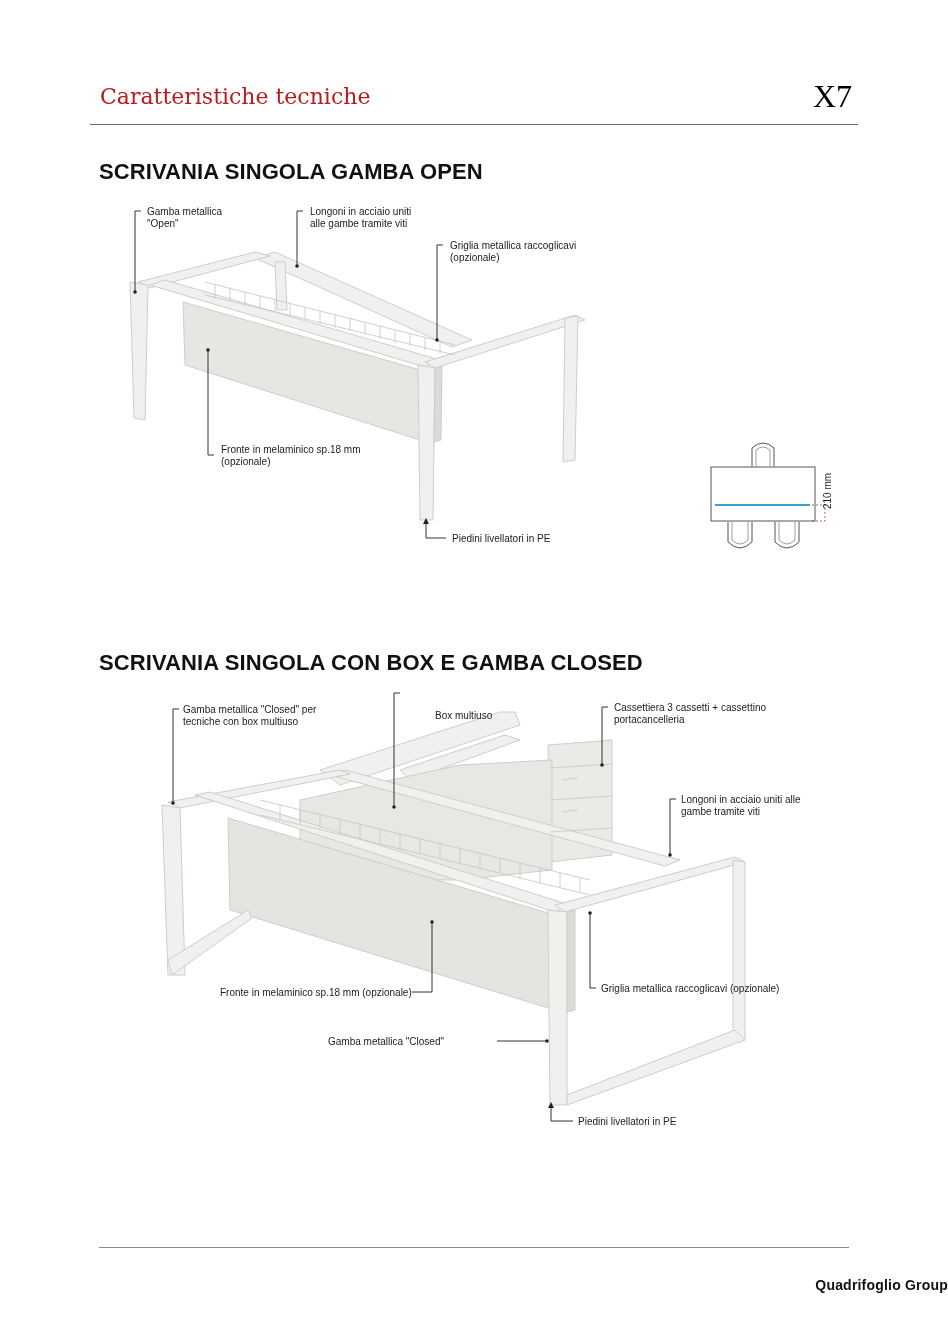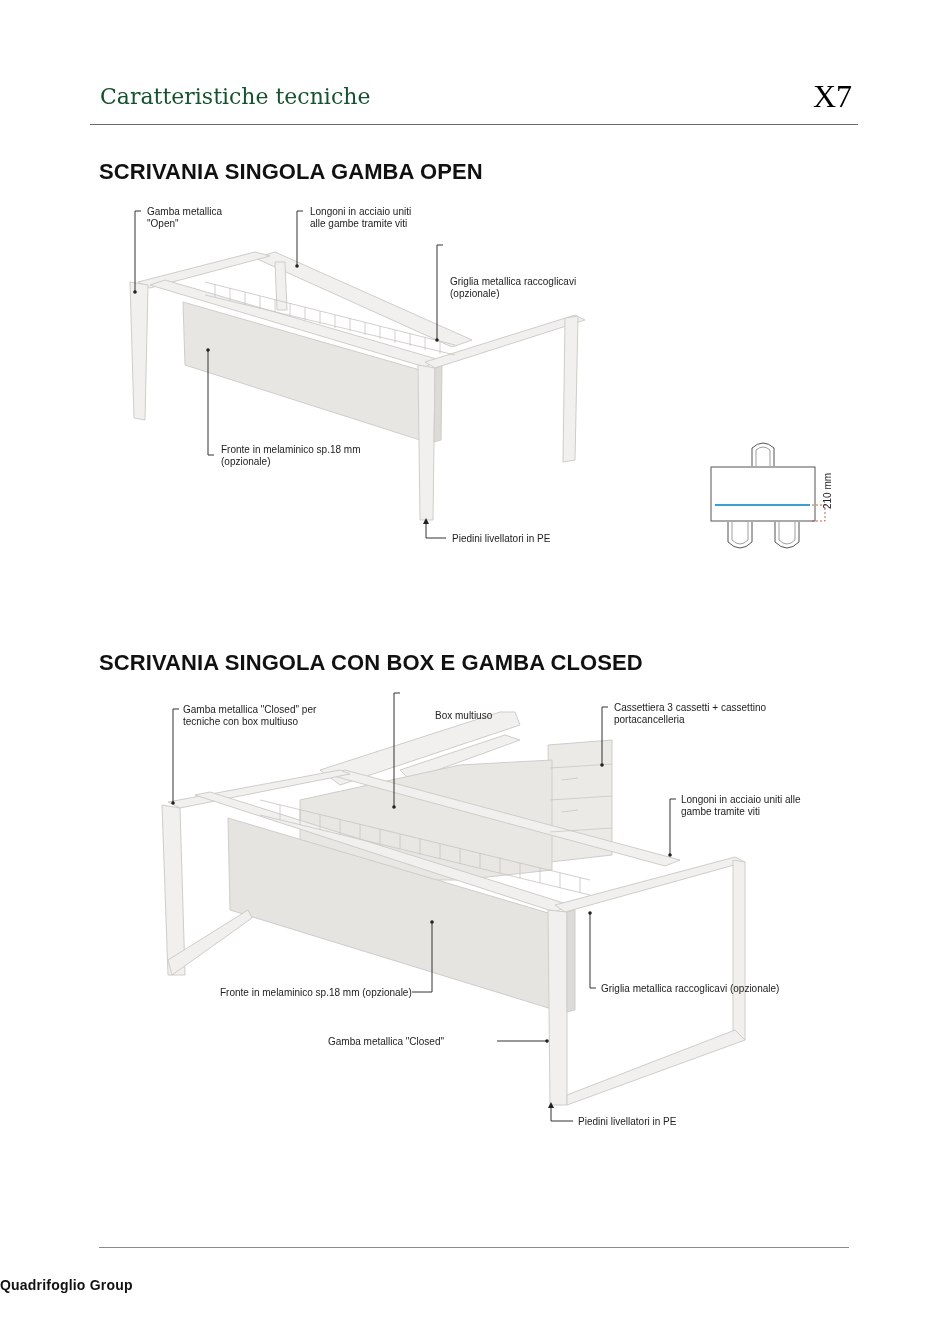--- a/index.html
+++ b/index.html
@@ -1,24 +1,24 @@
 <!DOCTYPE html>
 <html><head>
 <meta charset="utf-8">
 <style>
   html, body { margin: 0; padding: 0; background: #ffffff; }
   body { width: 948px; height: 1340px; position: relative; overflow: hidden; font-family: "Liberation Sans", sans-serif; color: #1a1a1a; }
   .page-header { position: absolute; left: 90px; top: 78px; width: 768px; height: 46px; border-bottom: 1.5px solid #6b6b6b; }
-  .page-title { position: absolute; left: 10px; top: 6px; font-family: "DejaVu Serif", serif; font-size: 22px; color: #14532d; text-align: center; }
+  .page-title { position: absolute; left: 10px; top: 6px; font-family: "DejaVu Serif", serif; font-size: 22px; color: #b91c1c; text-align: center; }
   .page-code { position: absolute; right: 6px; top: 0px; font-family: "Liberation Serif", serif; font-size: 32px; color: #000000; }
   .section-title { position: absolute; left: 99px; font-family: "Liberation Sans", sans-serif; font-weight: 700; font-size: 22px; letter-spacing: 0.1px; color: #111; }
   .label { position: absolute; font-size: 10px; line-height: 11.5px; color: #222; white-space: nowrap; }
   svg.drawing { position: absolute; left: 0; top: 0; }
   .footer-rule { position: absolute; left: 99px; top: 1247px; width: 750px; height: 0; border-top: 1.5px solid #8a8a8a; }
-  .footer-brand { position: absolute; left: 0; width: 948px; top: 1277px; text-align: left; font-weight: 700; font-size: 14px; color: #111; letter-spacing: 0.2px; }
+  .footer-brand { position: absolute; left: 0; width: 948px; top: 1277px; text-align: right; font-weight: 700; font-size: 14px; color: #111; letter-spacing: 0.2px; }
 </style>
 </head>
 <body>
 
 <div class="page-header">
   <div class="page-title">Caratteristiche tecniche</div>
   <div class="page-code">X7</div>
 </div>
 
 <div class="section-title" style="top:159px;">SCRIVANIA SINGOLA GAMBA OPEN</div>
@@ -103,21 +103,21 @@
 <div class="label" style="left:822px; top:509px; transform: rotate(-90deg); transform-origin: left top; font-size:10px;">210 mm</div>
 
 <div class="label" style="left:147px; top:206px;">
   <div>Gamba metallica</div>
   <div>"Open"</div>
 </div>
 <div class="label" style="left:310px; top:206px;">
   <div>Longoni in acciaio uniti</div>
   <div>alle gambe tramite viti</div>
 </div>
-<div class="label" style="left:450px; top:240px;margin-top:36px;">
+<div class="label" style="left:450px; top:240px;">
   <div>Griglia metallica raccoglicavi</div>
   <div>(opzionale)</div>
 </div>
 <div class="label" style="left:221px; top:444px;">
   <div>Fronte in melaminico sp.18 mm</div>
   <div>(opzionale)</div>
 </div>
 <div class="label" style="left:452px; top:533px;">
   <div>Piedini livellatori in PE</div>
 </div>

